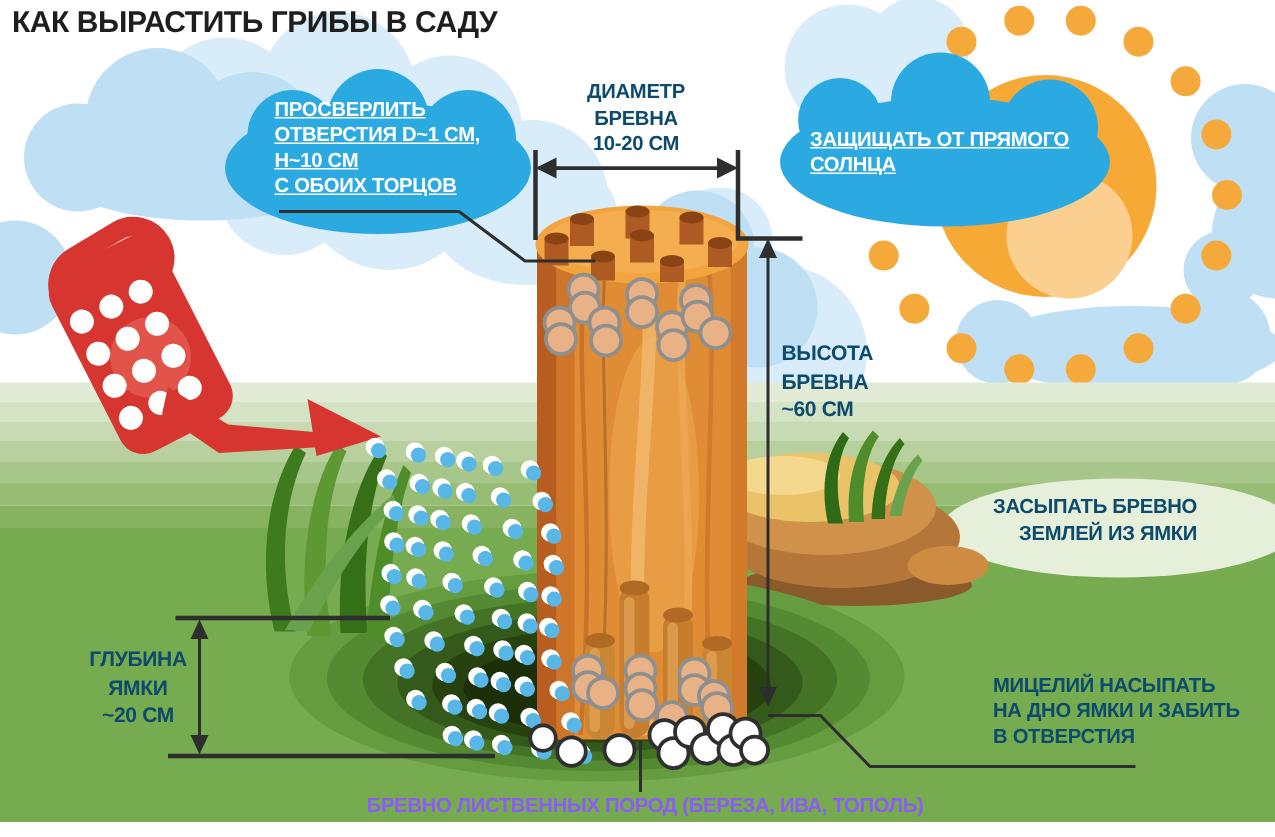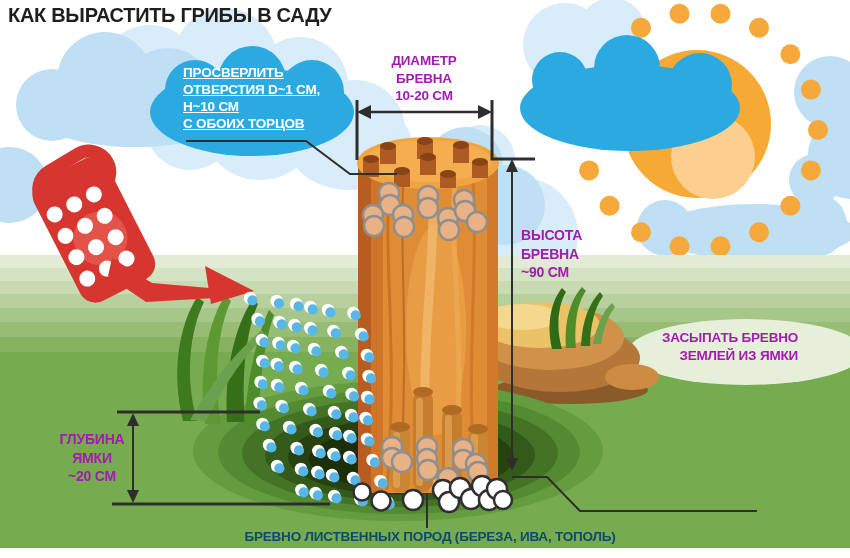--- a/index.html
+++ b/index.html
@@ -1,32 +1,32 @@
 <!DOCTYPE html>
 <html><head>
 <meta charset="utf-8">
 <style>
   html,body{margin:0;padding:0;background:#fff;}
   .stage{position:relative;width:850px;height:548px;background:#ffffff;overflow:hidden;
          font-family:"Liberation Sans",sans-serif;}
   .stage svg{position:absolute;left:0;top:0;}
   .label{position:absolute;font-weight:bold;white-space:pre-line;letter-spacing:-0.2px;
-         color:#a21caf;line-height:17px;font-size:13.5px;}
+         color:#0c4a6e;line-height:17px;font-size:13.5px;}
   .label.white{color:#FFFFFF;text-decoration:underline;}
   .label.center{text-align:center;}
   #title{left:8px;top:4px;font-size:20px;line-height:23px;color:#1E1E1E;letter-spacing:-0.3px;}
   #drill-text{left:183px;top:64px;}
   #diameter-text{left:366px;top:52px;width:116px;line-height:17.5px;}
   #protect-text{left:540px;top:84px;}
   #water-text{left:152px;top:206px;line-height:17.2px;}
   #height-text{left:521px;top:226px;font-size:14px;line-height:18.5px;}
   #bury-text{left:662px;top:329px;line-height:17.5px;text-align:right;}
   #depth-text{left:36px;top:430px;width:112px;font-size:14px;line-height:18.5px;text-align:center;}
   #mycelium-text{left:662px;top:448px;}
-  #caption{left:110px;top:528px;width:640px;color:#0c4a6e;}
+  #caption{left:110px;top:528px;width:640px;color:#8b5cf6;}
 </style>
 </head>
 <body>
 
 <div class="stage">
 
 <svg width="850" height="558" viewBox="0 0 850 558">
 
   <g fill="#D9ECF9">
     <circle cx="150" cy="75" r="50"></circle>
@@ -432,23 +432,28 @@
 </svg>
 
 <div class="label" id="title">КАК ВЫРАСТИТЬ ГРИБЫ В САДУ</div>
 <div class="label white" id="drill-text">ПРОСВЕРЛИТЬ
 ОТВЕРСТИЯ D~1 СМ,
 H~10 СМ
 С ОБОИХ ТОРЦОВ</div>
 <div class="label center" id="diameter-text">ДИАМЕТР
 БРЕВНА
 10-20 СМ</div>
+<div class="label white" id="protect-text">ЗАЩИЩАТЬ ОТ ПРЯМОГО
+СОЛНЦА</div>
 <div class="label" id="height-text">ВЫСОТА
 БРЕВНА
-~90 СМ</div>
+~60 СМ</div>
 <div class="label" id="bury-text">ЗАСЫПАТЬ БРЕВНО
 ЗЕМЛЕЙ ИЗ ЯМКИ</div>
 <div class="label center" id="depth-text">ГЛУБИНА
 ЯМКИ
 ~20 СМ</div>
+<div class="label" id="mycelium-text">МИЦЕЛИЙ НАСЫПАТЬ
+НА ДНО ЯМКИ И ЗАБИТЬ
+В ОТВЕРСТИЯ</div>
 <div class="label center" id="caption">БРЕВНО ЛИСТВЕННЫХ ПОРОД (БЕРЕЗА, ИВА, ТОПОЛЬ)</div>
 
 </div>
 
 </body></html>

